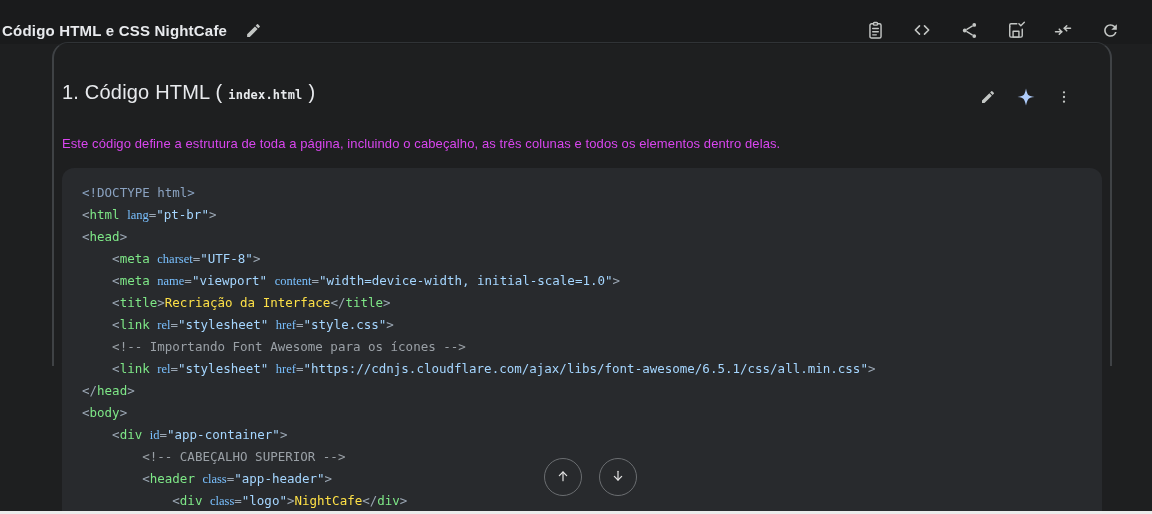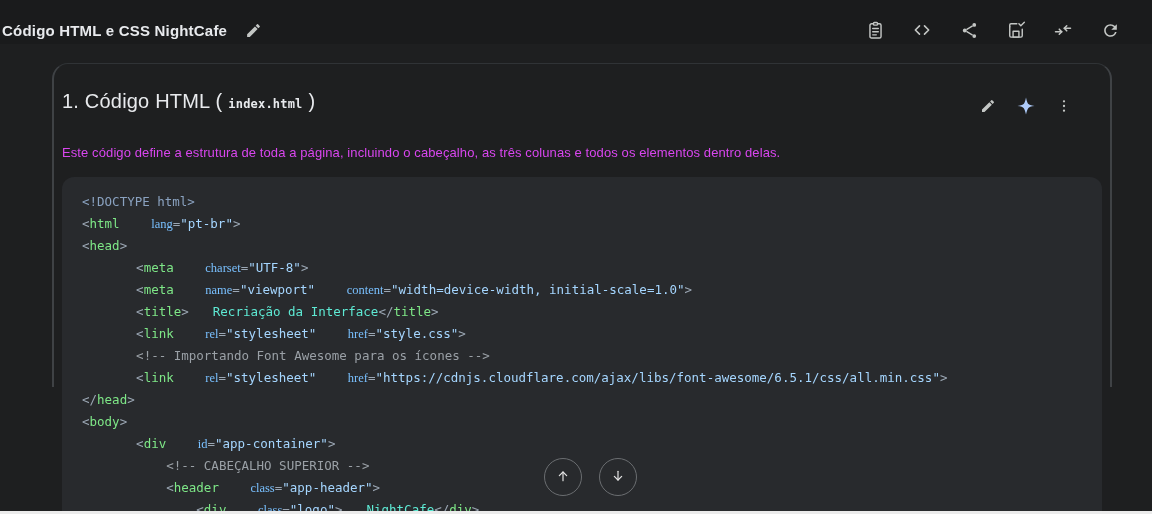--- a/index.html
+++ b/index.html
@@ -24,27 +24,27 @@
     background:none; border:none; cursor:pointer;
     color: var(--muted, #c4c7c5);
     display:flex; align-items:center; justify-content:center;
     width:28px; height:28px; padding:0;
   }
   .icon-btn svg { display:block; }
   .topbar-actions { display:flex; align-items:center; gap:19px; }
 
   
   .doc-panel {
-    position:absolute; left:52px; top:63px;
+    position:absolute; left:52px; top:42px;
     width:1060px; height:324px;
     border-left:2px solid var(--border, #3f4245);
     border-right:2px solid var(--border, #3f4245);
     border-top:1px solid #303336;
     border-radius:16px 16px 0 0;
-    padding:26px 8px 0 8px;
+    padding:38px 8px 0 8px;
   }
   .heading-row { display:flex; align-items:flex-start; justify-content:space-between; }
   .section-heading { font-size:20px; font-weight:500; color:#e8eaed; letter-spacing:.2px; }
   .section-heading .filename {
     font-family:"DejaVu Sans Mono", monospace;
     font-size:12px; font-weight:700; margin:0 6px; color:#e8eaed;
   }
   .heading-actions { display:flex; align-items:center; gap:10px; margin-top:2px; padding-right:24px; }
   .sparkle { color: var(--sparkle, #aecbfa); }
   .section-desc { margin-top:25px; font-size:13px; color:#d946ef; letter-spacing:.1px; }
@@ -61,21 +61,21 @@
   .code-lines {
     font-family:"DejaVu Sans Mono", monospace;
     font-size:12.5px; line-height:22px;
     white-space:pre; color:#e6edf3;
   }
   .tok-d { color: var(--tok-doctype, #8aa2c0); }
   .tok-p { color: var(--tok-punct, #9ba7b4); }
   .tok-t { color: var(--tok-tag, #7ee787); }
   .tok-a { color: var(--tok-attr, #79c0ff); font-family: Liberation Serif, serif; }
   .tok-s { color: var(--tok-str, #a5d6ff); }
-  .tok-x { color: #5eead4; margin-left: 24px; }
+  .tok-x { color: #fde047; }
   .tok-c { color: var(--tok-comment, #9aa0a6); }
 
   
   .scroll-btn {
     position:absolute; top:458px;
     width:38px; height:38px; border-radius:50%;
     background:rgba(40,42,45,.55);
     border:1px solid #6b6e71;
     color:#e3e3e3; cursor:pointer;
     display:flex; align-items:center; justify-content:center;

